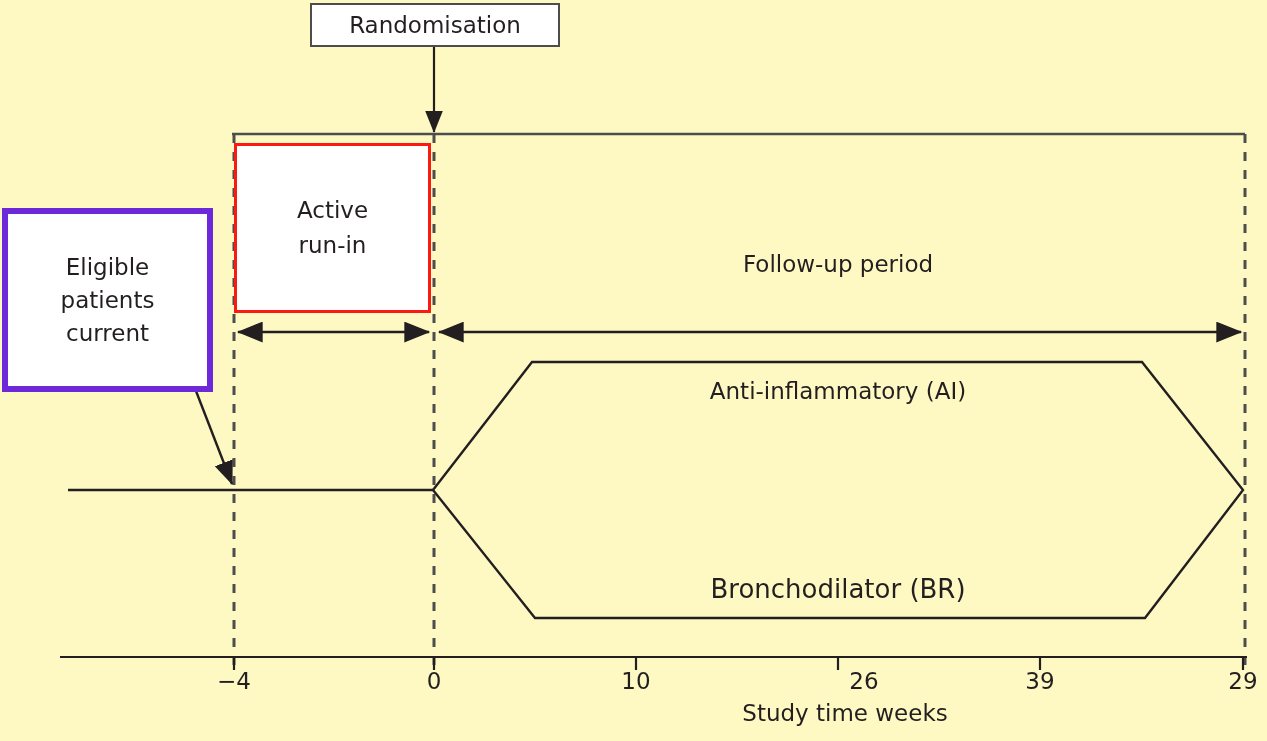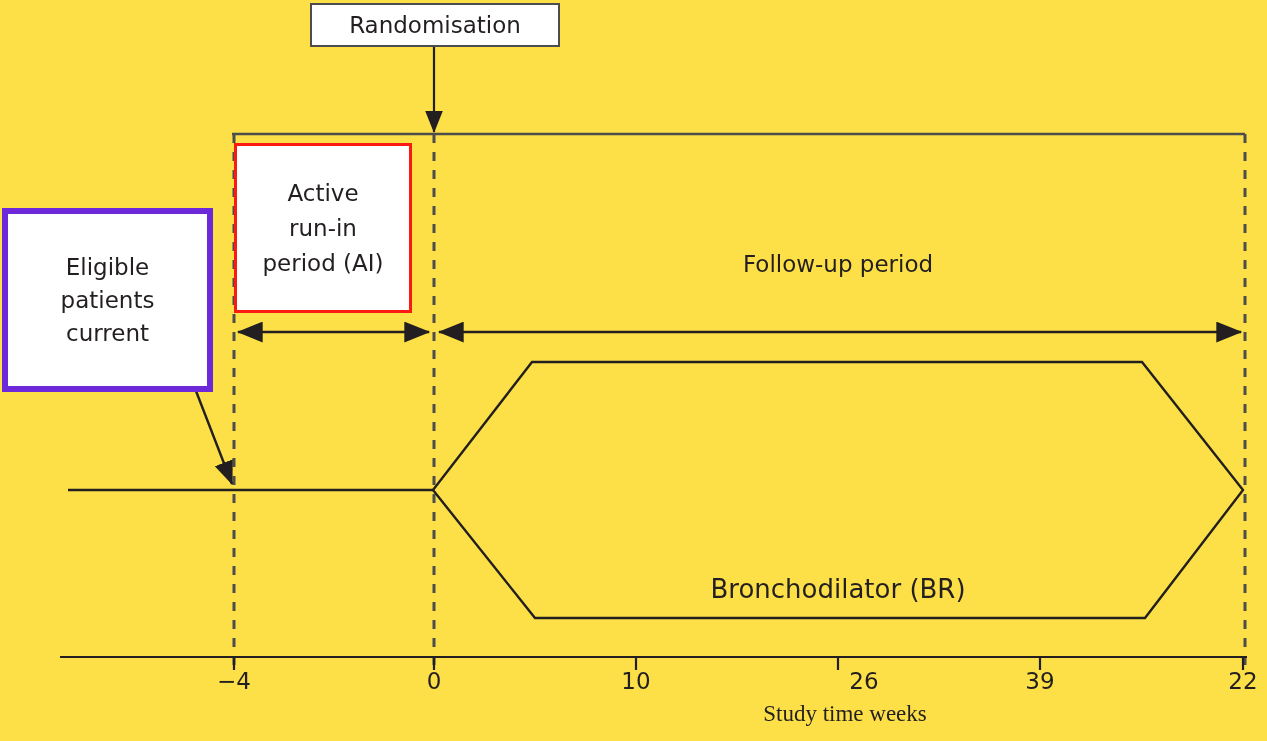--- a/index.html
+++ b/index.html
@@ -7,21 +7,21 @@
     padding: 0;
     background: #ffffff;
   }
   body {
     font-family: "DejaVu Sans", sans-serif;
   }
   #stage {
     position: relative;
     width: 1267px;
     height: 741px;
-    background: #fde047;
+    background: #fef9c3;
     overflow: hidden;
   }
   #diagram-svg {
     position: absolute;
     left: 0;
     top: 0;
     width: 1267px;
     height: 741px;
   }
   .lbl {
@@ -74,21 +74,21 @@
     font-size: 23px;
     line-height: 33px;
     color: #231f20;
   }
 
   
   #runin-box {
     position: absolute;
     left: 234px;
     top: 143px;
-    width: 178px;
+    width: 197px;
     height: 170px;
     border: 3px solid #fb1a12;
     background: #ffffff;
     box-sizing: border-box;
     display: flex;
     flex-direction: column;
     align-items: center;
     justify-content: center;
   }
   #runin-box .line {
@@ -110,21 +110,20 @@
   }
   #br-label {
     left: 838px;
     top: 576px;
     font-size: 26px;
   }
   #axis-title {
     left: 845px;
     top: 702px;
     font-size: 23px;
-    font-family: Liberation Serif, serif;
   }
   .tick-label {
     font-size: 23px;
     top: 670px;
   }
 </style>
 </head>
 <body>
 
 <div id="stage">
@@ -177,29 +176,29 @@
 
   <div id="eligible-box">
     <span class="line">Eligible</span>
     <span class="line">patients</span>
     <span class="line">current</span>
   </div>
 
   <div id="runin-box">
     <span class="line">Active</span>
     <span class="line">run-in</span>
-    <span class="line">period (AI)</span>
   </div>
 
   <div class="lbl centered" id="followup-label">Follow-up period</div>
 
+  <div class="lbl centered" id="ai-label">Anti-inflammatory (AI)</div>
   <div class="lbl centered" id="br-label">Bronchodilator (BR)</div>
 
   <div class="lbl centered tick-label" style="left:234px">−4</div>
   <div class="lbl centered tick-label" style="left:434px">0</div>
   <div class="lbl centered tick-label" style="left:636px">10</div>
   <div class="lbl centered tick-label" style="left:864px">26</div>
   <div class="lbl centered tick-label" style="left:1040px">39</div>
-  <div class="lbl centered tick-label" style="left:1243px">22</div>
+  <div class="lbl centered tick-label" style="left:1243px">29</div>
 
   <div class="lbl centered" id="axis-title">Study time weeks</div>
 
 </div>
 
 </body></html>

